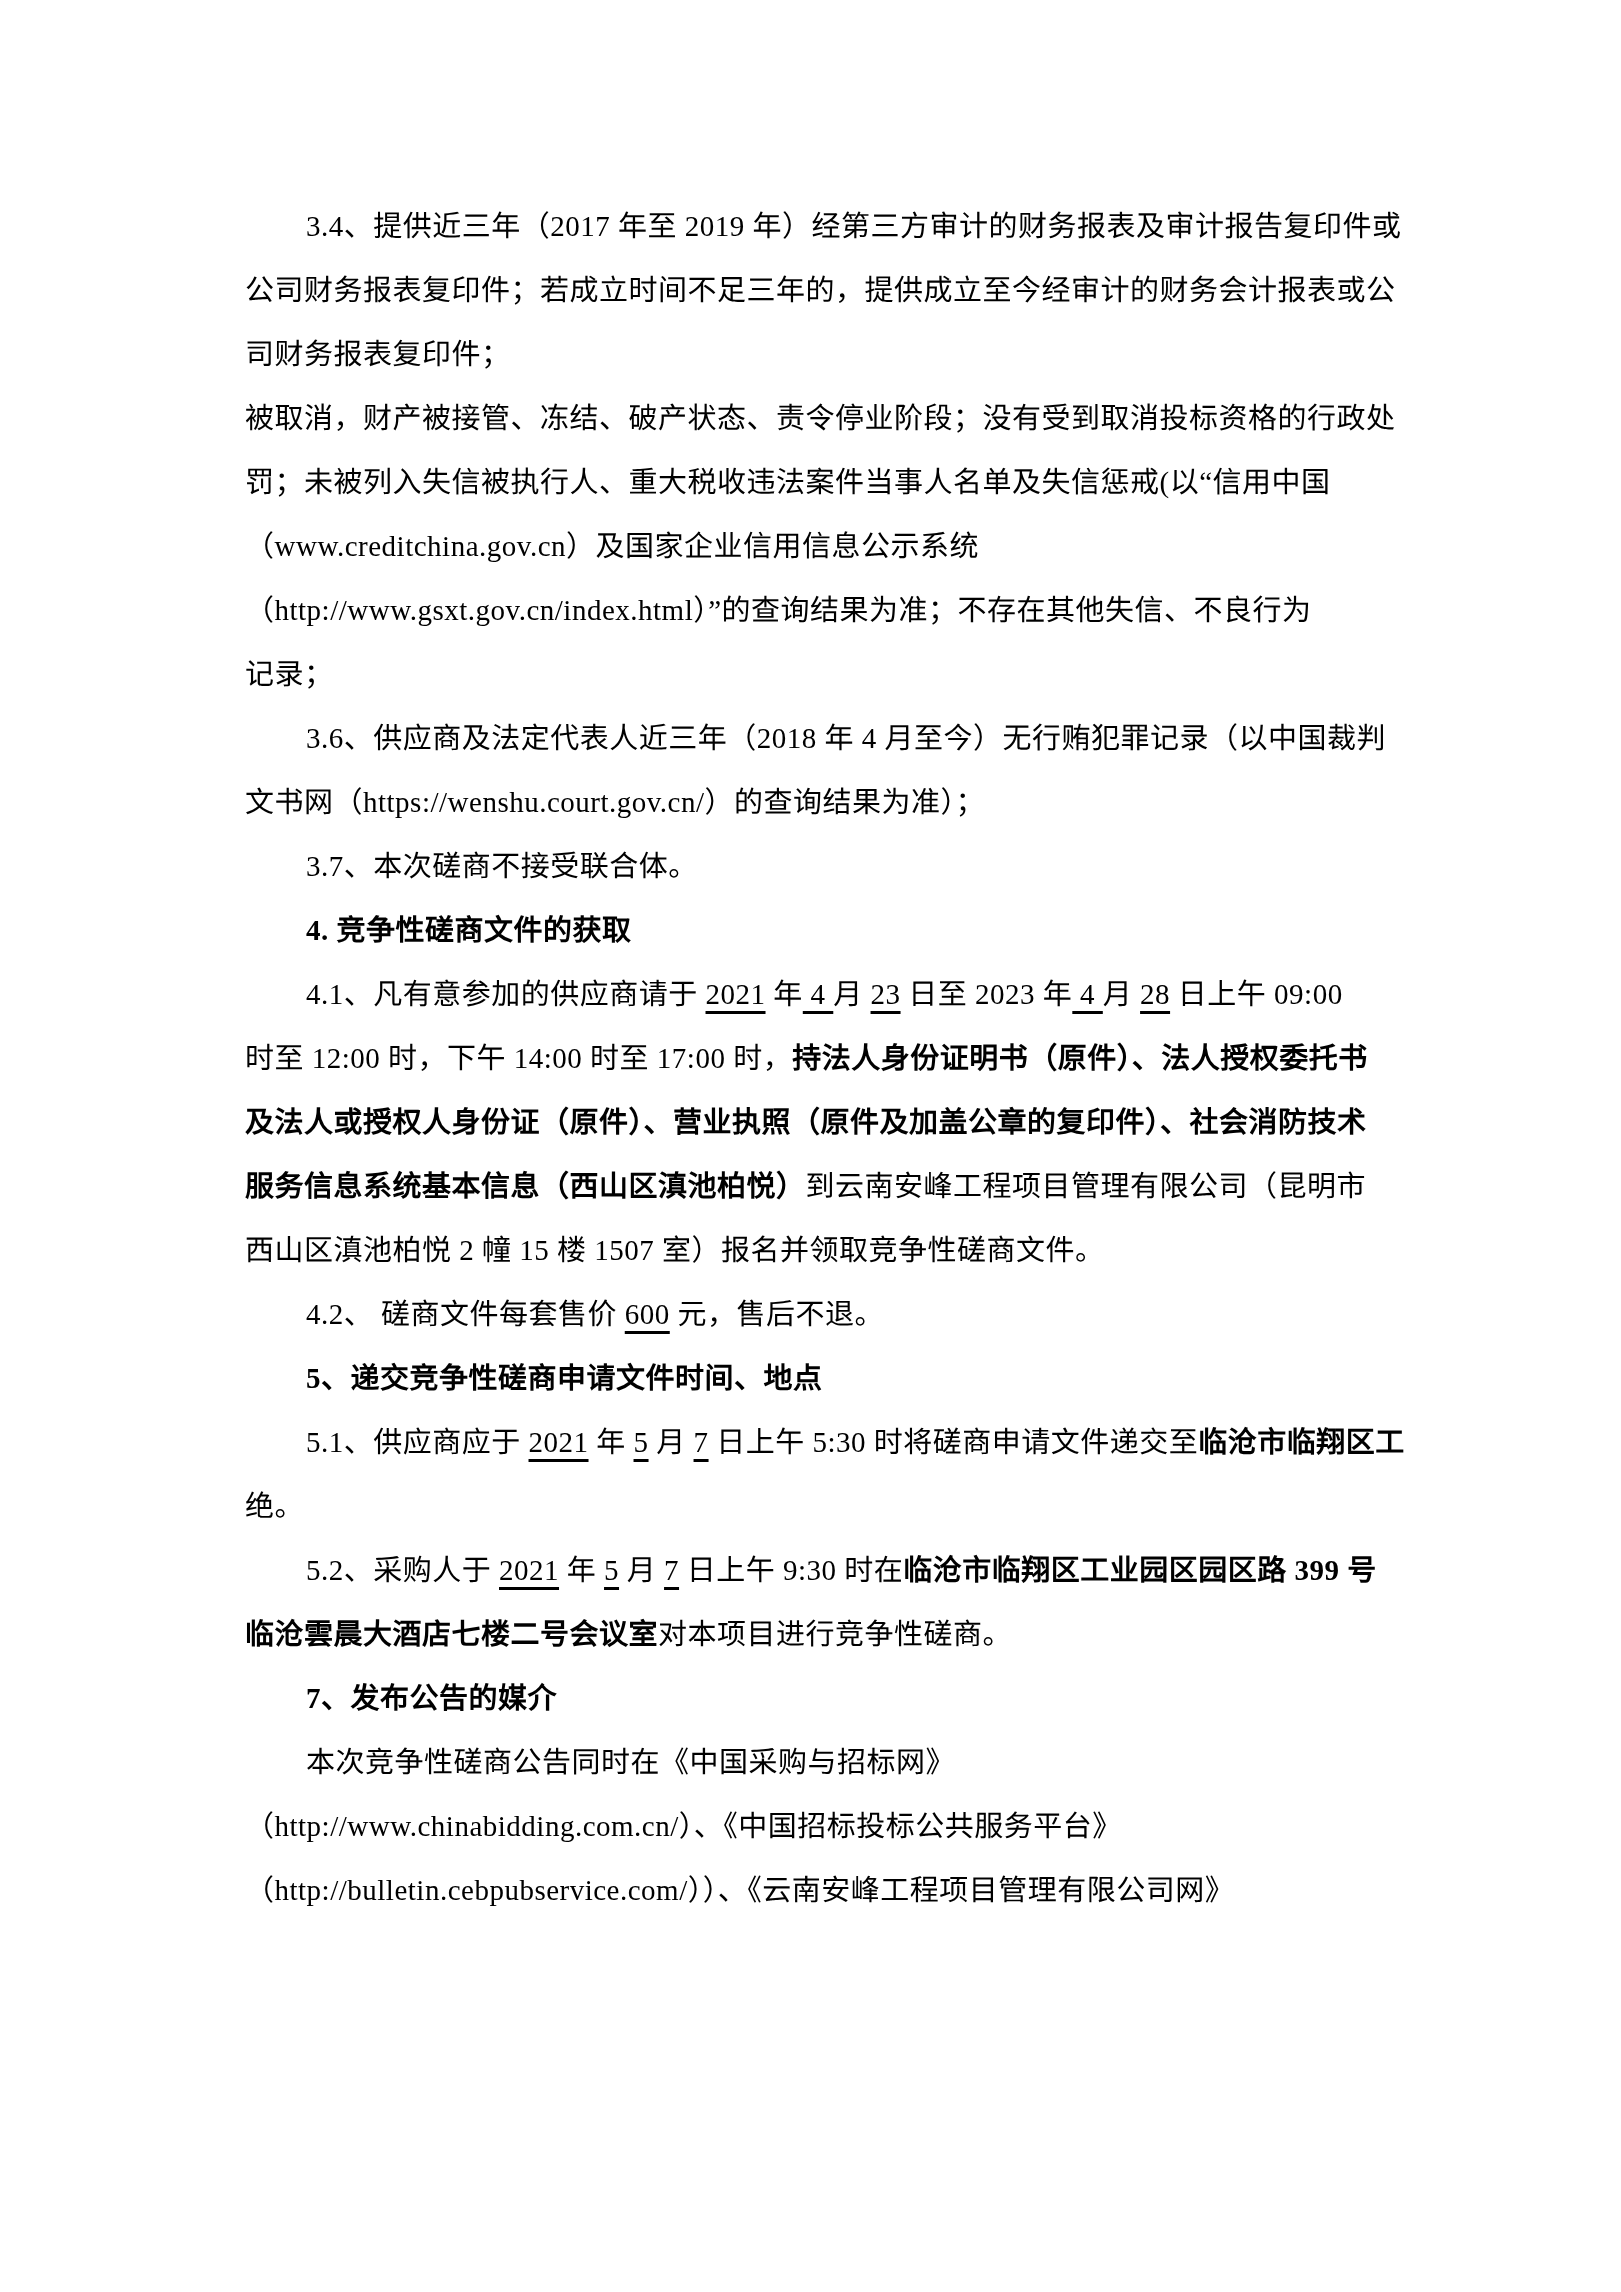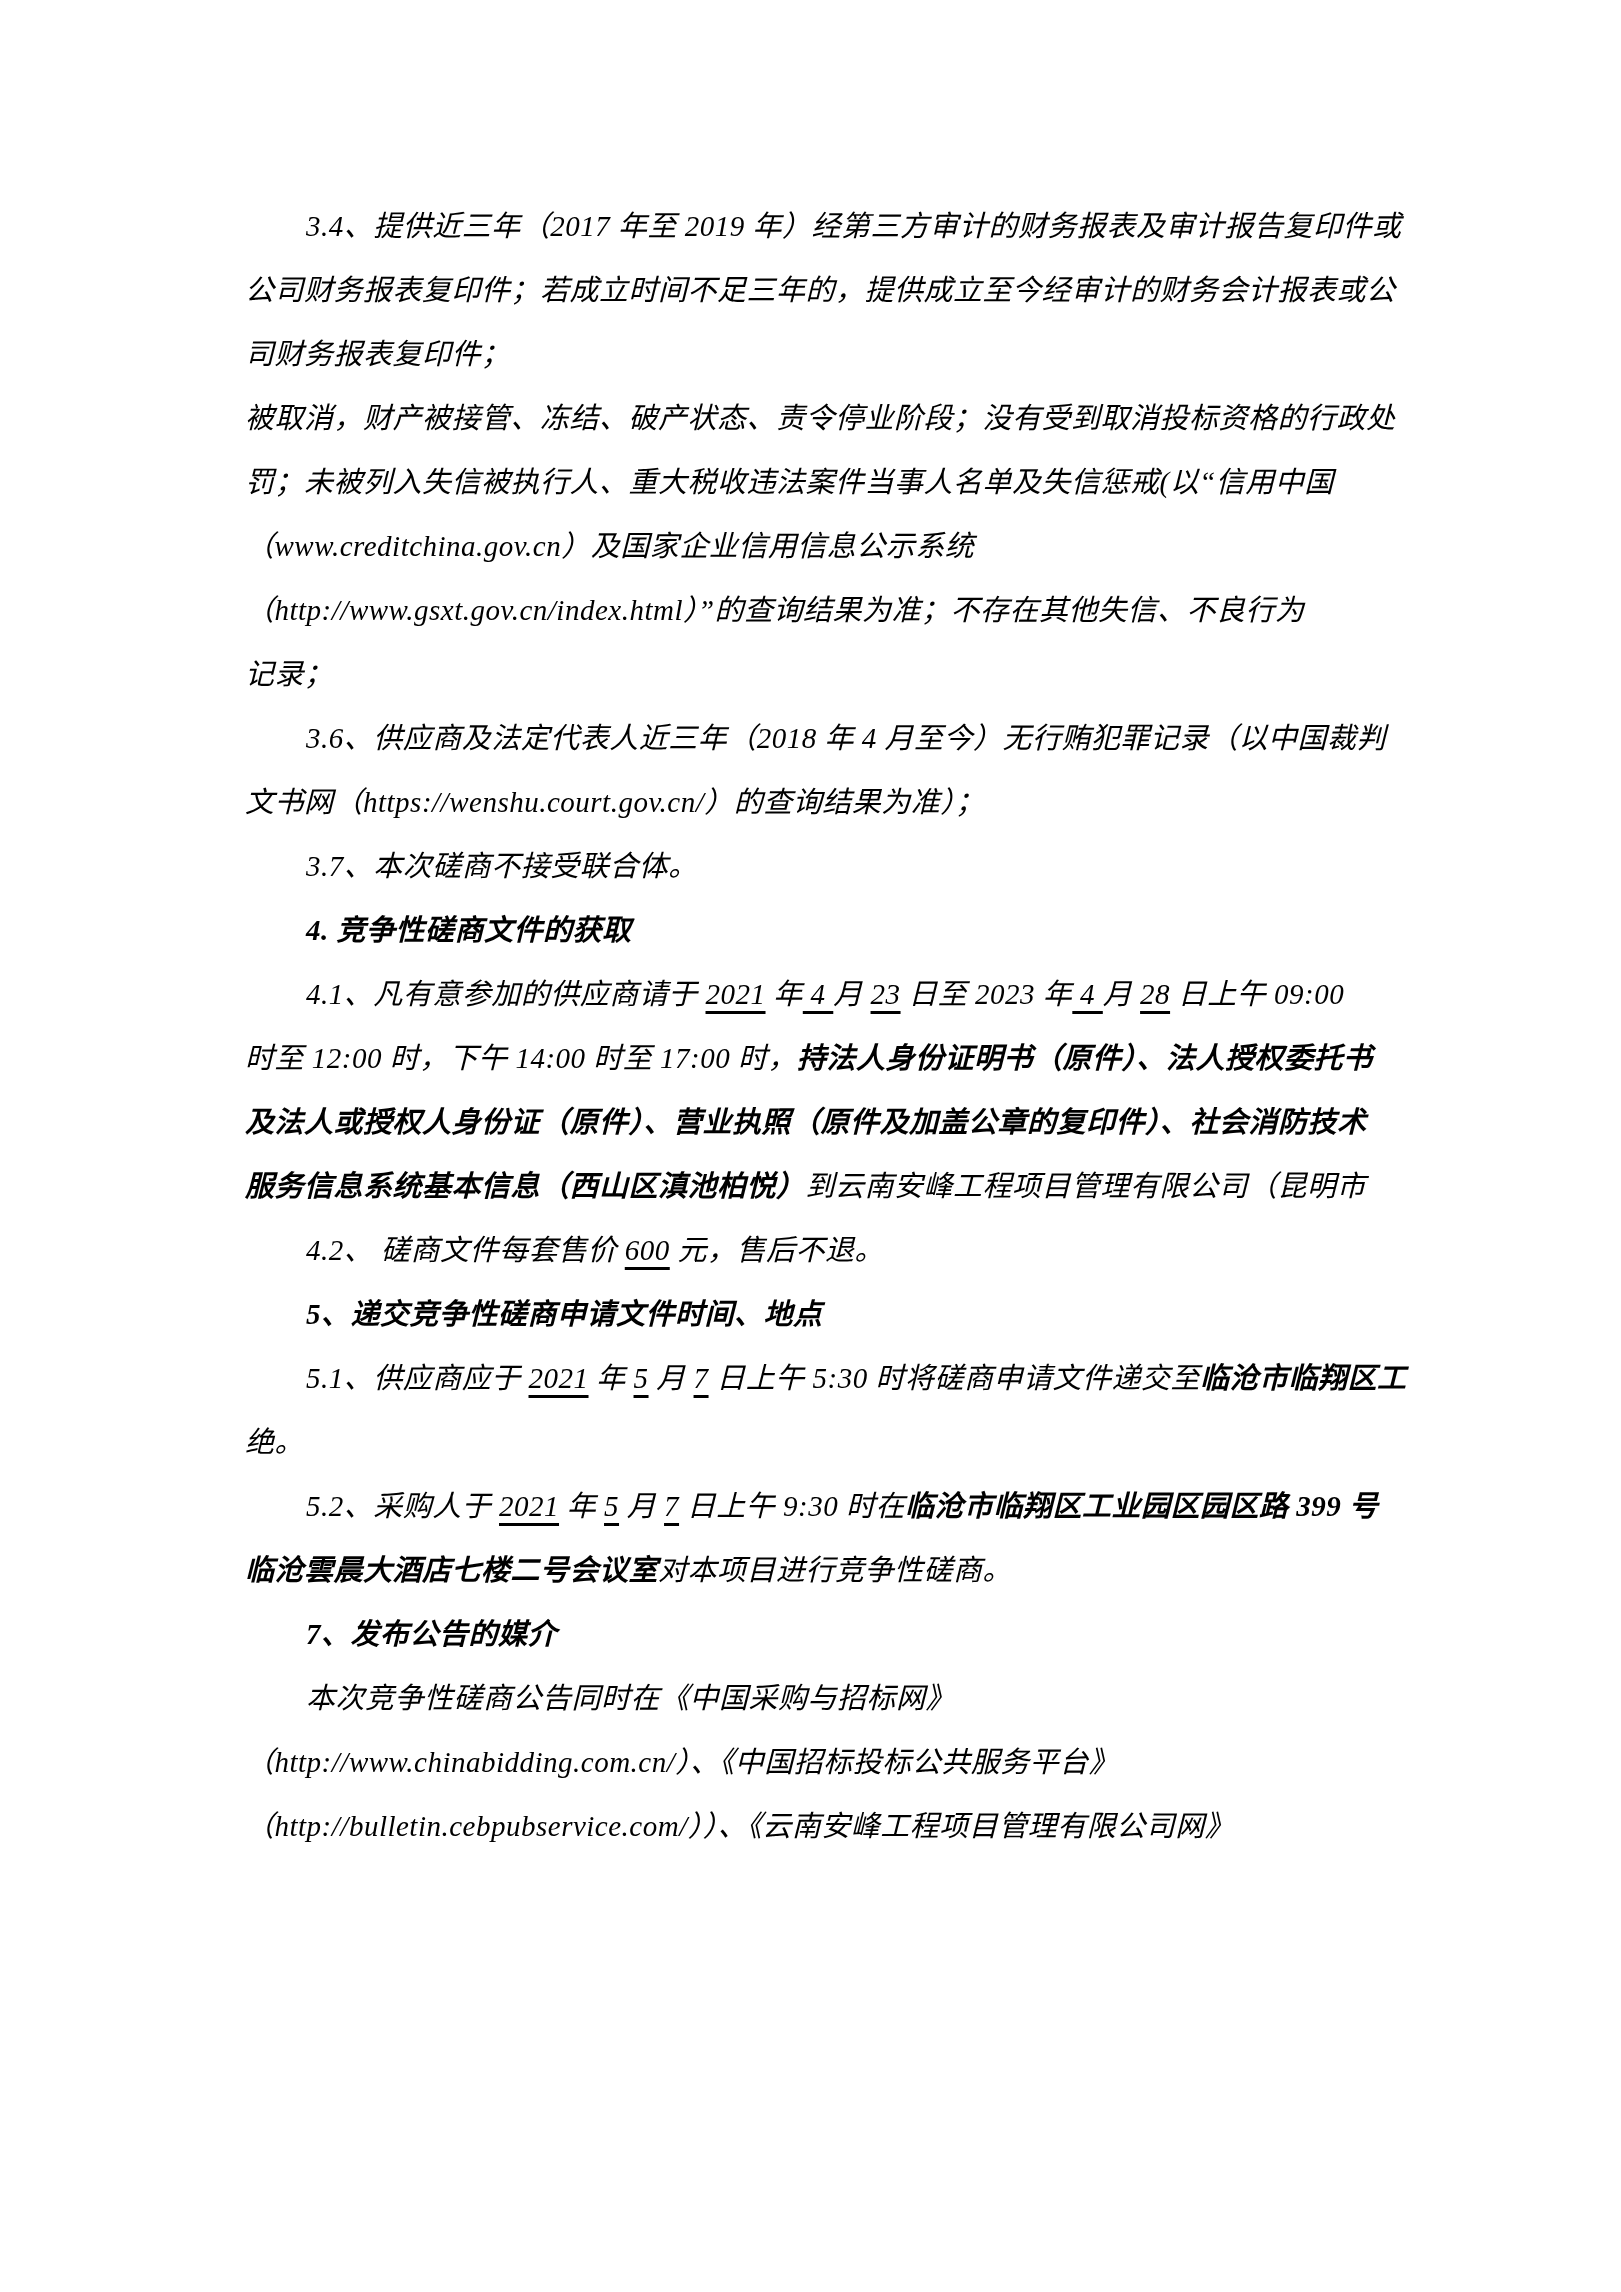--- a/index.html
+++ b/index.html
@@ -9,21 +9,20 @@
   }
   .page {
     position: relative;
     width: 1621px;
     height: 2293px;
     margin: 0 auto;
     background: #ffffff;
     overflow: hidden;
     font-family: "Liberation Serif", "DejaVu Serif", serif;
     color: #000000;
-    font-style: italic;
   }
   .content {
     position: absolute;
     top: 194px;
     left: 245px;
     width: 1135px;
   }
   .line {
     margin: 0;
     padding: 0;
@@ -59,20 +58,21 @@
       <p class="line"><span class="">（http://www.gsxt.gov.cn/index.html）”的查询结果为准；不存在其他失信、不良行为</span></p>
       <p class="line"><span class="">记录；</span></p>
       <p class="line indent"><span class="">3.6、供应商及法定代表人近三年（2018 年 4 月至今）无行贿犯罪记录（以中国裁判</span></p>
       <p class="line"><span class="">文书网（https://wenshu.court.gov.cn/）的查询结果为准）；</span></p>
       <p class="line indent"><span class="">3.7、本次磋商不接受联合体。</span></p>
       <p class="line indent"><span class="run-b ">4.  竞争性磋商文件的获取</span></p>
       <p class="line indent"><span class="">4.1、凡有意参加的供应商请于 </span><span class="run-u">2021</span><span class=""> 年</span><span class="run-u"> 4 </span><span class="">月 </span><span class="run-u">23</span><span class=""> 日至 2023 年</span><span class="run-u"> 4 </span><span class="">月 </span><span class="run-u">28</span><span class=""> 日上午 09:00</span></p>
       <p class="line"><span class="">时至 12:00 时，下午 14:00 时至 17:00 时，</span><span class="run-b ">持法人身份证明书（原件）、法人授权委托书</span></p>
       <p class="line"><span class="run-b ">及法人或授权人身份证（原件）、营业执照（原件及加盖公章的复印件）、社会消防技术</span></p>
       <p class="line"><span class="run-b ">服务信息系统基本信息（西山区滇池柏悦）</span><span class="">到云南安峰工程项目管理有限公司（昆明市</span></p>
+      <p class="line"><span class="">西山区滇池柏悦 2 幢 15 楼 1507 室）报名并领取竞争性磋商文件。</span></p>
       <p class="line indent"><span class="">4.2、 磋商文件每套售价 </span><span class="run-u">600</span><span class=""> 元，售后不退。</span></p>
       <p class="line indent"><span class="run-b ">5、递交竞争性磋商申请文件时间、地点</span></p>
       <p class="line indent"><span class="">5.1、供应商应于 </span><span class="run-u">2021</span><span class=""> 年 </span><span class="run-u">5</span><span class=""> 月 </span><span class="run-u">7</span><span class=""> 日上午 5:30 时将磋商申请文件递交至</span><span class="run-b ">临沧市临翔区工</span></p>
       <p class="line"><span class="">绝。</span></p>
       <p class="line indent"><span class="">5.2、采购人于 </span><span class="run-u">2021</span><span class=""> 年 </span><span class="run-u">5</span><span class=""> 月 </span><span class="run-u">7</span><span class=""> 日上午 9:30 时在</span><span class="run-b ">临沧市临翔区工业园区园区路 399 号</span></p>
       <p class="line"><span class="run-b ">临沧雲晨大酒店七楼二号会议室</span><span class="">对本项目进行竞争性磋商。</span></p>
       <p class="line indent"><span class="run-b ">7、发布公告的媒介</span></p>
       <p class="line indent"><span class="">本次竞争性磋商公告同时在《中国采购与招标网》</span></p>
       <p class="line"><span class="">（http://www.chinabidding.com.cn/）、《中国招标投标公共服务平台》</span></p>
       <p class="line"><span class="">（http://bulletin.cebpubservice.com/））、《云南安峰工程项目管理有限公司网》</span></p>

